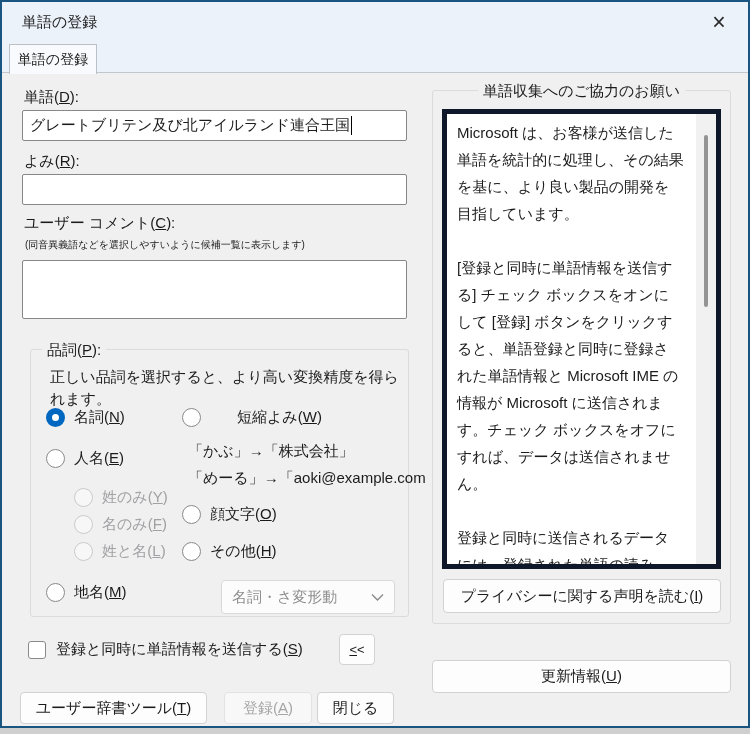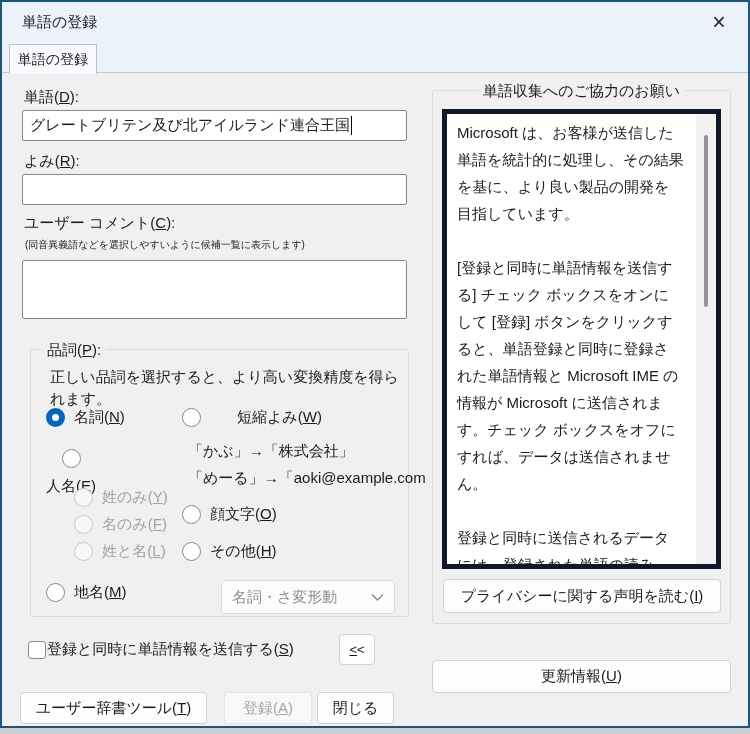--- a/index.html
+++ b/index.html
@@ -29,21 +29,21 @@
   .desc{position:absolute;font-size:15px;line-height:22px;}
   .radio{position:absolute;display:flex;align-items:center;gap:9px;font-size:15px;white-space:nowrap;}
   .rb{width:19px;height:19px;box-sizing:border-box;border-radius:50%;border:1px solid #8A8A8A;background:#fff;flex:none;}
   .rb.sel{border:6px solid #0067C0;}
   .rb.dis{border-color:#CACACA;background:#F7F7F7;}
   .dis-t{color:#A1A1A4;}
   .btn{position:absolute;box-sizing:border-box;display:flex;align-items:center;justify-content:center;
     background:#FDFDFD;border:1px solid #D2D2D2;border-radius:4px;font-size:15px;white-space:nowrap;}
   .btn.disabled{background:#F8F8F8;border-color:#E3E3E3;color:#A6A6A6;}
   .small{font-size:13px;}
-  .checkrow{position:absolute;display:flex;align-items:center;gap:1px;font-size:15px;white-space:nowrap;}
+  .checkrow{position:absolute;display:flex;align-items:center;gap:10px;font-size:15px;white-space:nowrap;}
   .cb{width:18px;height:18px;box-sizing:border-box;border:1px solid #8A8A8A;border-radius:3px;background:#fff;flex:none;}
   .dropdown{position:absolute;box-sizing:border-box;display:flex;align-items:center;justify-content:space-between;
     padding:0 10px;background:#FCFCFC;border:1px solid #D9D9D9;border-radius:4px;font-size:15px;color:#8E8E8E;}
   .textpanel{position:absolute;box-sizing:border-box;background:#fff;border:5px solid #0f172a;
     overflow:hidden;font-size:15px;line-height:27px;}
   .textpanel .inner{padding:5px 32px 0 10px;}
   .textpanel p{margin:0 0 27px 0;}
   .scroll-track{position:absolute;top:0;right:0;width:20px;height:100%;background:#F1F1F1;}
   .scroll-thumb{position:absolute;right:8px;top:21px;width:4px;height:172px;background:#949494;border-radius:2px;}
 </style>
@@ -92,21 +92,21 @@
     <span><span>名詞(</span><span class="ak">N</span><span>)</span></span>
   </div>
   <div class="radio" style="left:180px;top:406px;gap:36px;">
     <span class="rb"></span>
     <span><span>短縮よみ(</span><span class="ak">W</span><span>)</span></span>
   </div>
 
   <div class="lbl" style="left:186px;top:440px;">「かぶ」→「株式会社」</div>
   <div class="lbl" style="left:186px;top:467px;">「めーる」→「aoki@example.com</div>
 
-  <div class="radio" style="left:44px;top:447px;flex-direction:column;">
+  <div class="radio" style="left:44px;top:447px;">
     <span class="rb"></span>
     <span><span>人名(</span><span class="ak">E</span><span>)</span></span>
   </div>
 
   <div class="radio" style="left:72px;top:486px;">
     <span class="rb dis"></span>
     <span class="dis-t"><span>姓のみ(</span><span class="ak">Y</span><span>)</span></span>
   </div>
   <div class="radio" style="left:72px;top:513px;">
     <span class="rb dis"></span>

